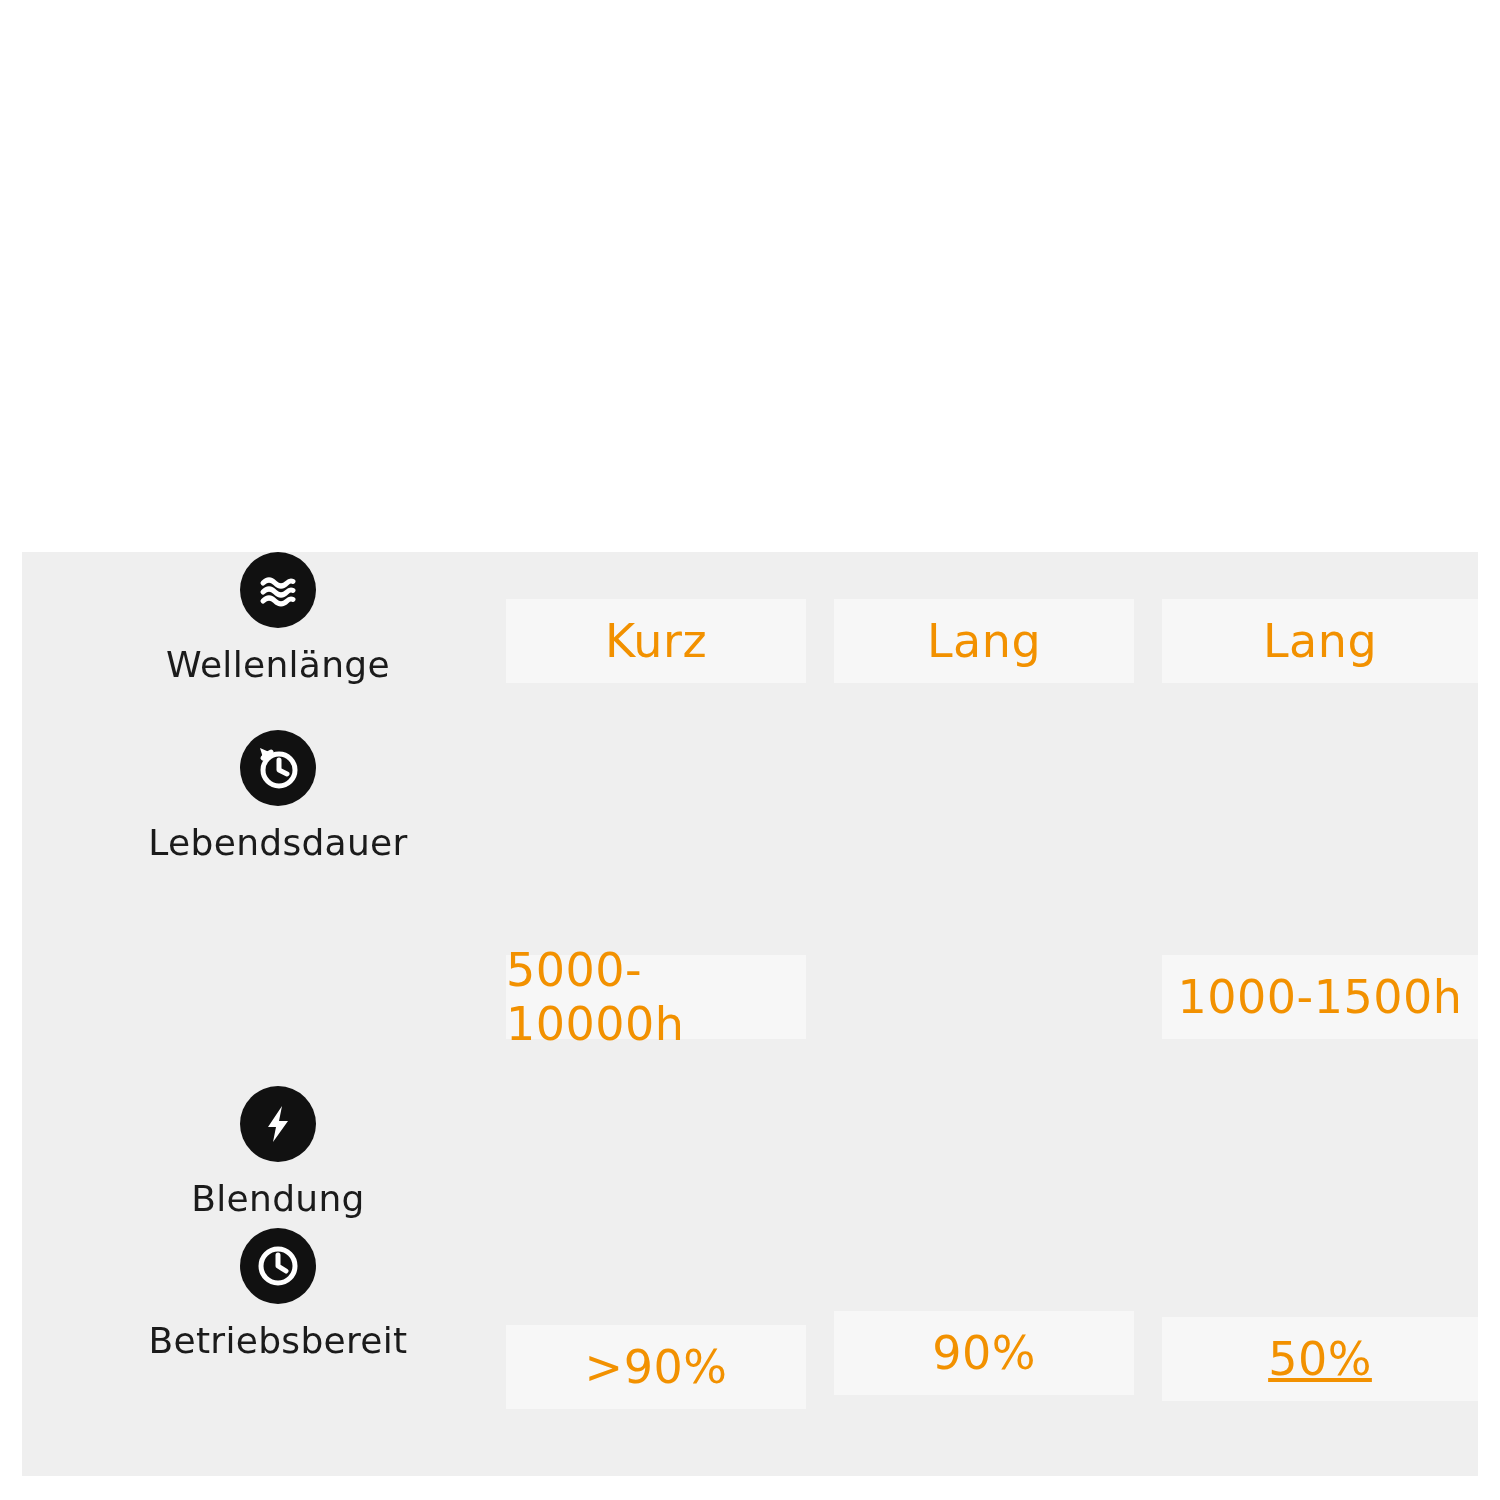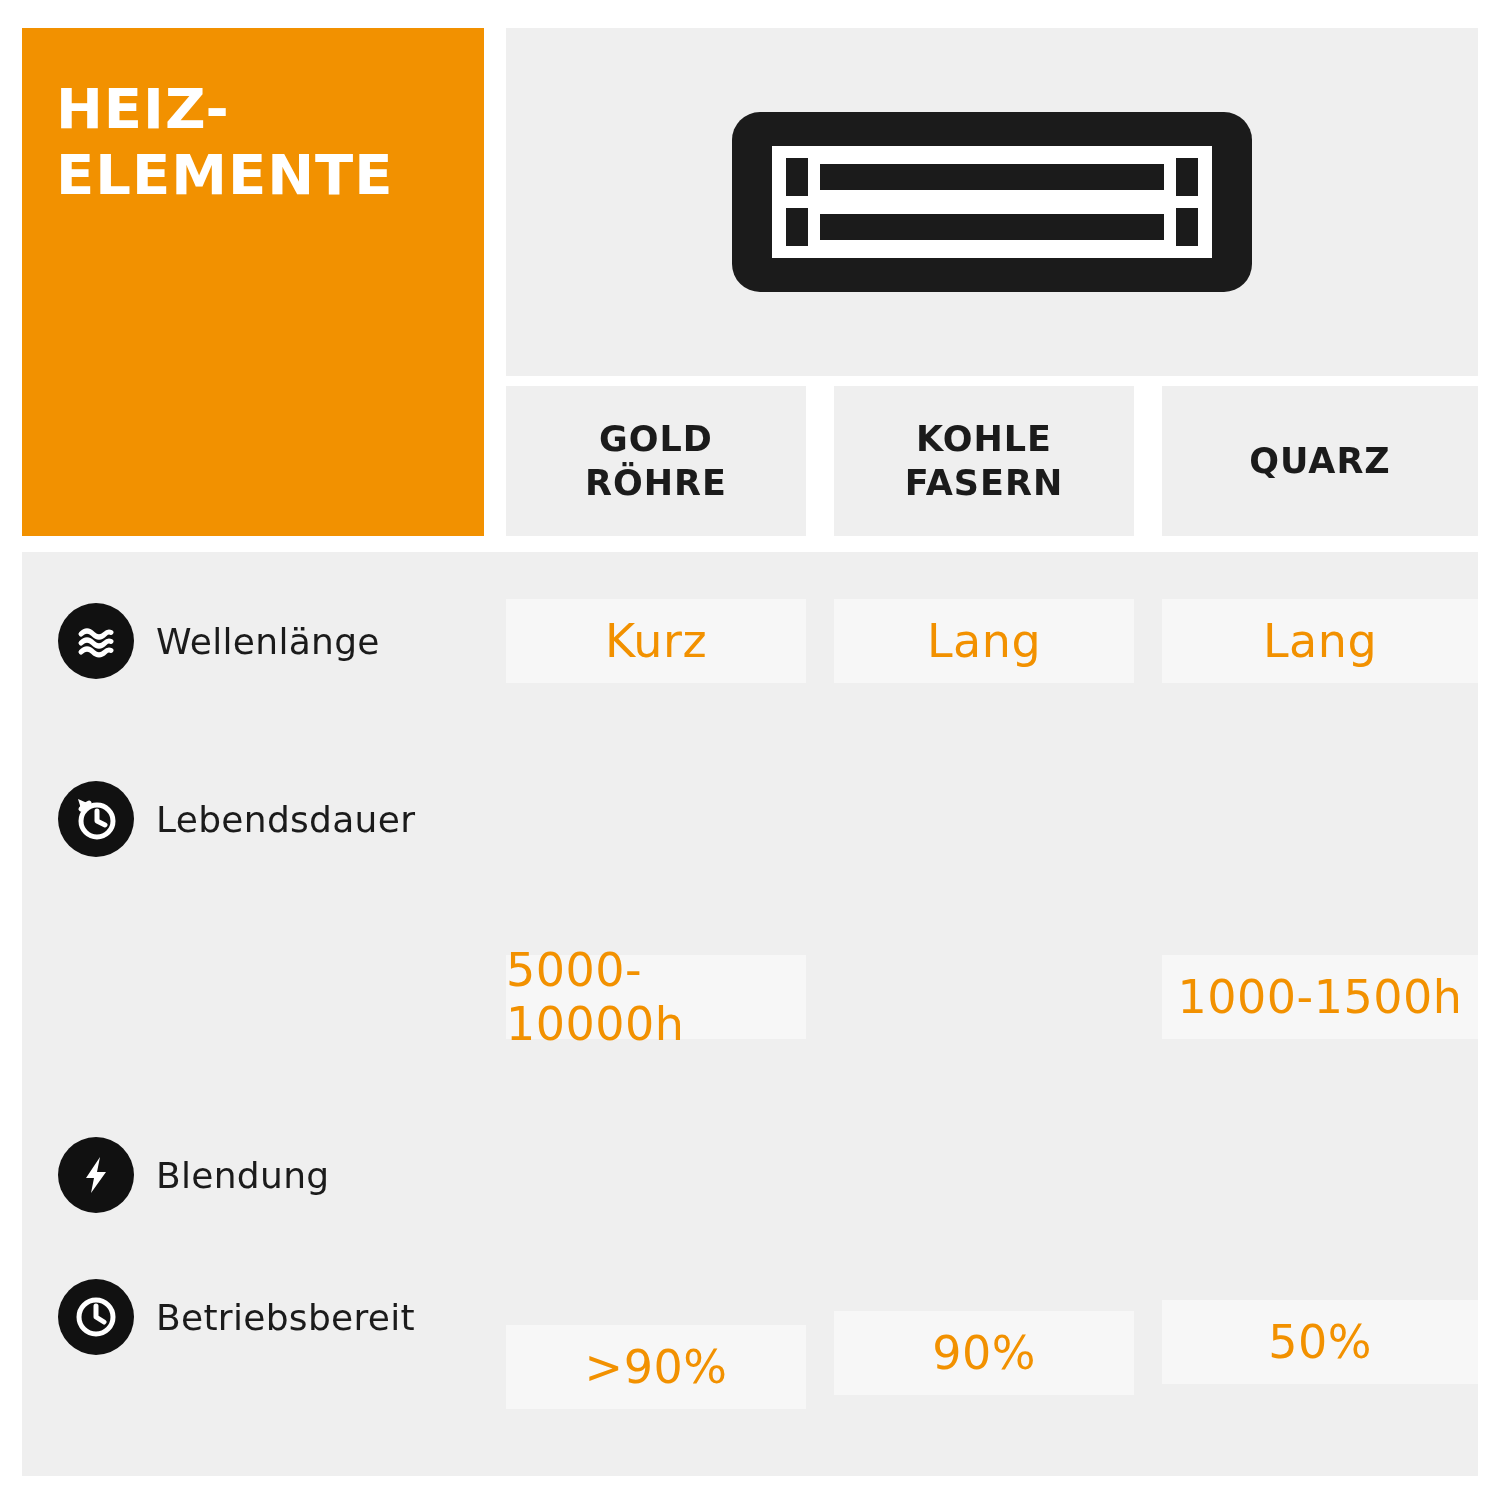--- a/index.html
+++ b/index.html
@@ -106,21 +106,22 @@
     align-items: center;
   }
 
   .label-cell {
     position: absolute;
     left: 36px;
     width: 440px;
     height: 178px;
     display: flex;
     align-items: center;
-    gap: 22px;
+    gap: 16px;
+    flex-direction: column;
   }
 
   .icon-badge {
     width: 76px;
     height: 76px;
     border-radius: 50%;
     background: #111111;
     flex: 0 0 auto;
     display: flex;
     align-items: center;
@@ -146,46 +147,20 @@
   }
   .val.c0 { left: 484px;  width: 300px; }
   .val.c1 { left: 812px;  width: 300px; }
   .val.c2 { left: 1140px; width: 316px; }
 </style>
 </head>
 <body>
 
 <div class="page">
 
-  <div class="top">
-
-    <div class="title-card">
-      <div class="title">HEIZ-
-ELEMENTE</div>
-    </div>
-
-    <div class="hero">
-      <svg class="heater-icon" viewBox="0 0 520 180">
-        <rect x="0" y="0" width="520" height="180" rx="28" ry="28" fill="#1b1b1b"></rect>
-        <rect x="40" y="34" width="440" height="112" fill="#ffffff"></rect>
-        <rect x="54" y="46" width="22" height="38" fill="#1b1b1b"></rect>
-        <rect x="54" y="96" width="22" height="38" fill="#1b1b1b"></rect>
-        <rect x="444" y="46" width="22" height="38" fill="#1b1b1b"></rect>
-        <rect x="444" y="96" width="22" height="38" fill="#1b1b1b"></rect>
-        <rect x="88" y="52" width="344" height="26" fill="#1b1b1b"></rect>
-        <rect x="88" y="102" width="344" height="26" fill="#1b1b1b"></rect>
-      </svg>
-    </div>
-
-    <div class="colhead c0">GOLD
-RÖHRE</div>
-    <div class="colhead c1">KOHLE
-FASERN</div>
-    <div class="colhead c2">QUARZ</div>
-  </div>
 
   <div class="body">
 
     <div class="row" style="top:0px;">
       <div class="label-cell">
         <span class="icon-badge">
           <svg width="50" height="50" viewBox="0 0 50 50">
             <path d="M10 18 q6 -6 12 0 q6 6 12 0 q3 -3 6 -1.5" stroke="#ffffff" stroke-width="5" fill="none" stroke-linecap="round"></path>
             <path d="M10 27 q6 -6 12 0 q6 6 12 0 q3 -3 6 -1.5" stroke="#ffffff" stroke-width="5" fill="none" stroke-linecap="round"></path>
             <path d="M10 36 q6 -6 12 0 q6 6 12 0 q3 -3 6 -1.5" stroke="#ffffff" stroke-width="5" fill="none" stroke-linecap="round"></path>
@@ -210,21 +185,21 @@
         </span>
         <span class="label-text">Lebendsdauer</span>
       </div>
       <div class="val c0" style="top:225px;">5000-10000h</div>
       <div class="val c2" style="top:225px;">1000-1500h</div>
     </div>
 
     <div class="row" style="top:356px;">
       <div class="val c0" style="top:417px;">&gt;90%</div>
       <div class="val c1" style="top:403px;">90%</div>
-      <div class="val c2" style="top:392px;">50%</div>
+      <div class="val c2" style="top:409px;text-decoration:underline;">50%</div>
     </div>
 
     <div class="row" style="top:534px;text-align:center;">
       <div class="label-cell">
         <span class="icon-badge">
           <svg width="46" height="46" viewBox="0 0 46 46">
             <path d="M27 5 L13 26 L21 26 L18 41 L33 20 L24 20 Z" fill="#ffffff"></path>
           </svg>
         </span>
         <span class="label-text">Blendung</span>

